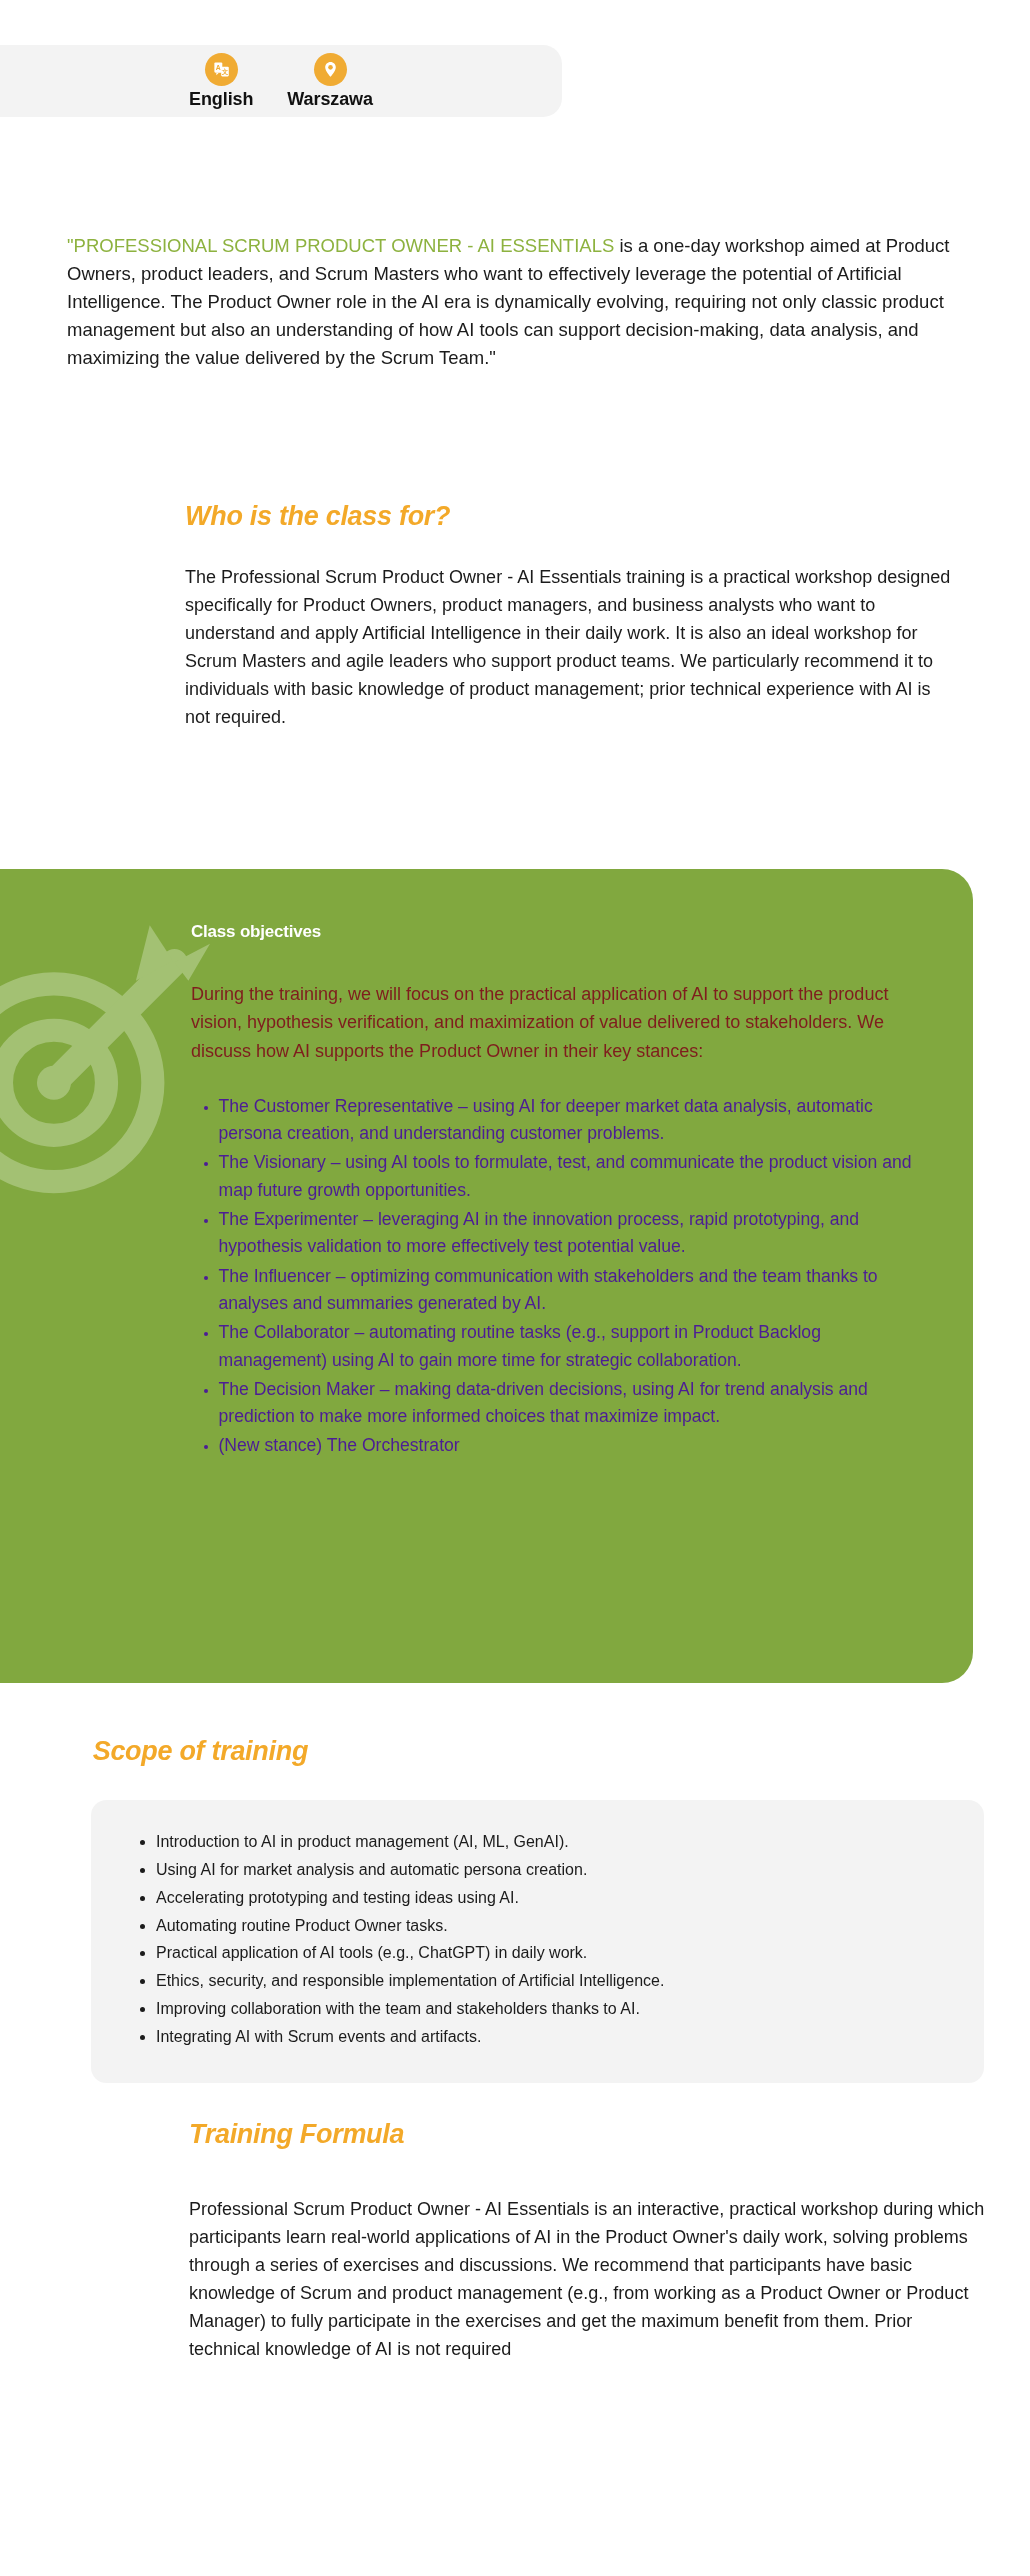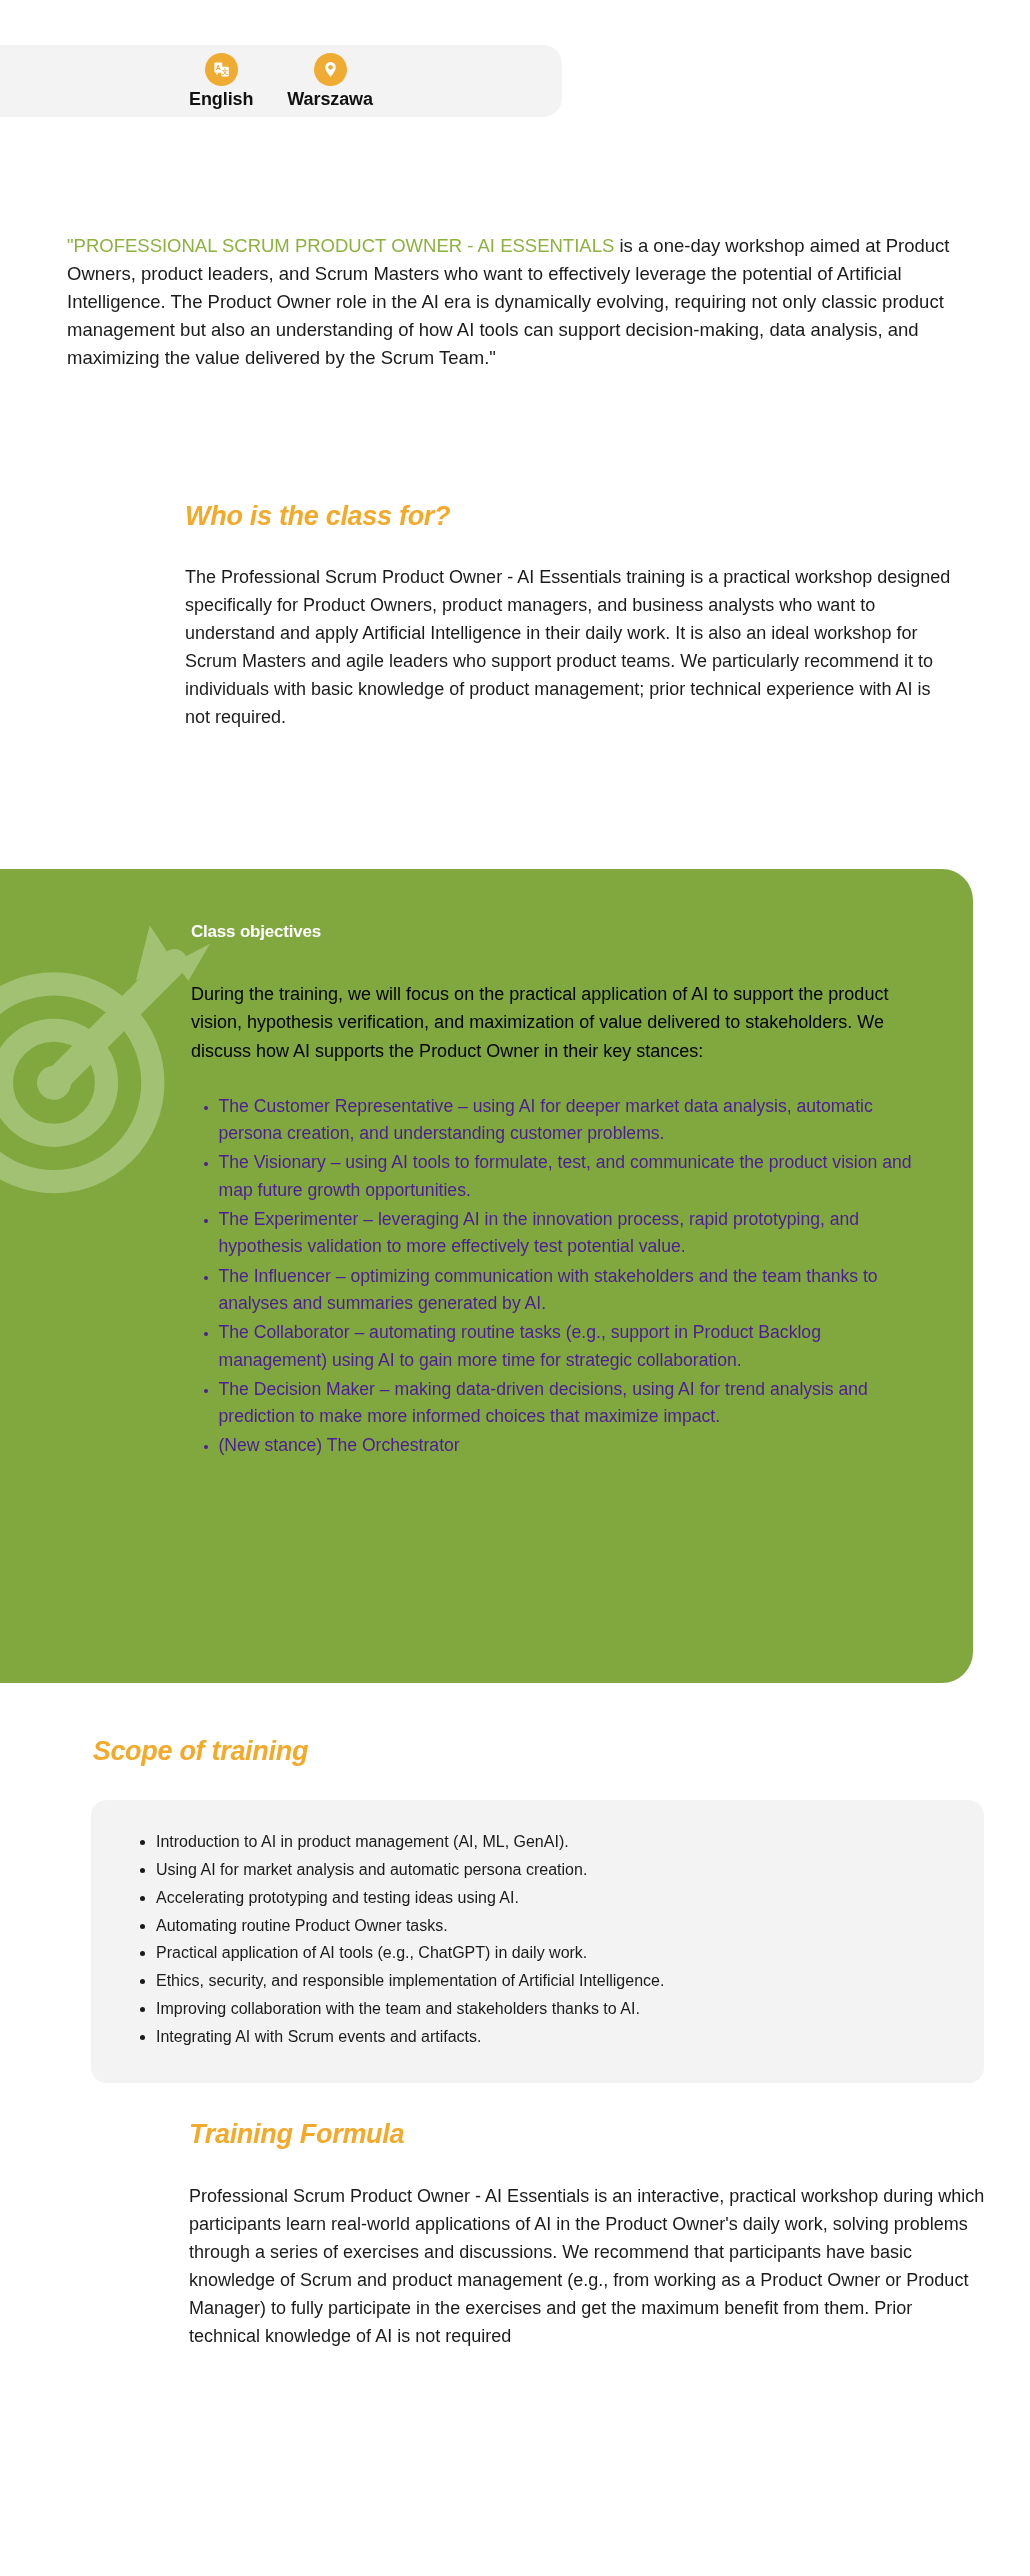--- a/index.html
+++ b/index.html
@@ -125,21 +125,21 @@
   .objectives-title {
     font-size: 17px;
     font-weight: 700;
     color: #ffffff;
     margin: 0 0 38px 0;
     letter-spacing: -0.2px;
   }
   .objectives-lead {
     font-size: 18px;
     line-height: 1.58;
-    color: #000000;
+    color: #7f1d1d;
     width: 704px;
     margin-bottom: 27.5px;
   }
   .objectives-list {
     margin: 0;
     padding-left: 27.5px;
     width: 721px;
   }
   .objectives-list li {
     font-size: 17.6px;
@@ -176,21 +176,21 @@
     margin-bottom: 2.6px;
   }
 
   
   .formula {
     position: absolute;
     left: 189px;
     top: 2119px;
     width: 816px;
   }
-  .formula .section-title { margin-bottom: 32px; }
+  .formula .section-title { margin-bottom: 45px; }
   .formula .body-text { width: 799px; }
 </style>
 </head>
 <body>
 
 <div class="meta-bar">
 
   <div class="meta-item">
     <span class="meta-icon">
       <svg width="19" height="19" viewBox="0 0 24 24" aria-hidden="true">

